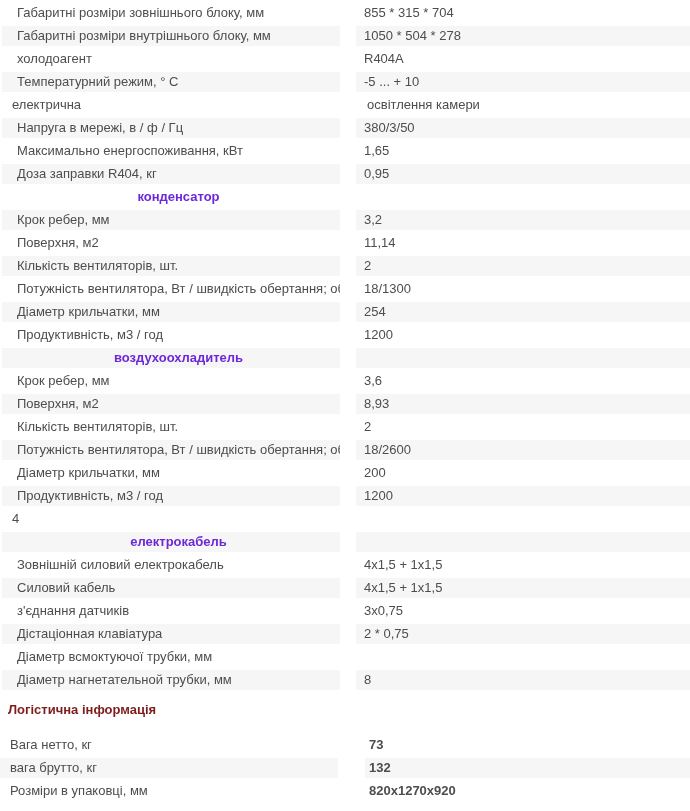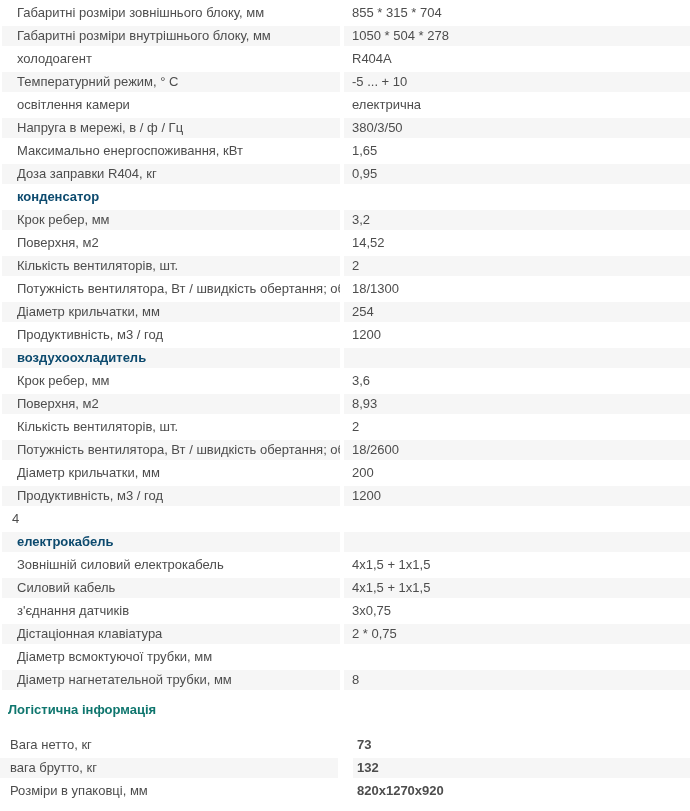--- a/index.html
+++ b/index.html
@@ -7,21 +7,21 @@
     width: 690px;
     background: #ffffff;
     font-family: "Liberation Sans", sans-serif;
     font-size: 13px;
     color: #4d4d4d;
   }
   body { height: 811px; overflow: hidden; }
 
   .spec-table { padding-top: 3px; }
 
-  .row { display: flex; margin-bottom: 3px; }
+  .row { display: flex; margin-bottom: 3px; gap: 12px; }
 
   .cell {
     height: 20px;
     line-height: 20px;
     white-space: nowrap;
     overflow: hidden;
   }
   .cell.label {
     width: 338px;
     margin-left: 2px;
@@ -30,26 +30,27 @@
   .cell.value {
     flex: 1;
     margin-left: 4px;
     padding-left: 8px;
   }
 
   .row.stripe .cell { background: #f6f6f6; }
 
   .row.section .cell.label {
     font-weight: bold;
-    color: #0c4a6e;
+    color: #6d28d9;
+    text-align: center;
   }
 
   .logi-heading {
     font-weight: bold;
-    color: #0f766e;
+    color: #7f1d1d;
     height: 20px;
     line-height: 20px;
     margin: 10px 0 12px 8px;
   }
 
   .logi-table .cell.label {
     margin-left: 0;
     width: 338px;
     padding-left: 10px;
   }
@@ -73,22 +74,22 @@
     </div>
     <div class="row">
       <div class="cell label">холодоагент</div>
       <div class="cell value">R404A</div>
     </div>
     <div class="row stripe">
       <div class="cell label">Температурний режим, ° С</div>
       <div class="cell value">-5 ... + 10</div>
     </div>
     <div class="row">
+      <div class="cell value">електрична</div>
       <div class="cell label">освітлення камери</div>
-      <div class="cell value">електрична</div>
     </div>
     <div class="row stripe">
       <div class="cell label">Напруга в мережі, в / ф / Гц</div>
       <div class="cell value">380/3/50</div>
     </div>
     <div class="row">
       <div class="cell label">Максимально енергоспоживання, кВт</div>
       <div class="cell value">1,65</div>
     </div>
     <div class="row stripe">
@@ -98,21 +99,21 @@
     <div class="row section">
       <div class="cell label">конденсатор</div>
       <div class="cell value"></div>
     </div>
     <div class="row stripe">
       <div class="cell label">Крок ребер, мм</div>
       <div class="cell value">3,2</div>
     </div>
     <div class="row">
       <div class="cell label">Поверхня, м2</div>
-      <div class="cell value">14,52</div>
+      <div class="cell value">11,14</div>
     </div>
     <div class="row stripe">
       <div class="cell label">Кількість вентиляторів, шт.</div>
       <div class="cell value">2</div>
     </div>
     <div class="row">
       <div class="cell label">Потужність вентилятора, Вт / швидкість обертання; об / хв</div>
       <div class="cell value">18/1300</div>
     </div>
     <div class="row stripe">

